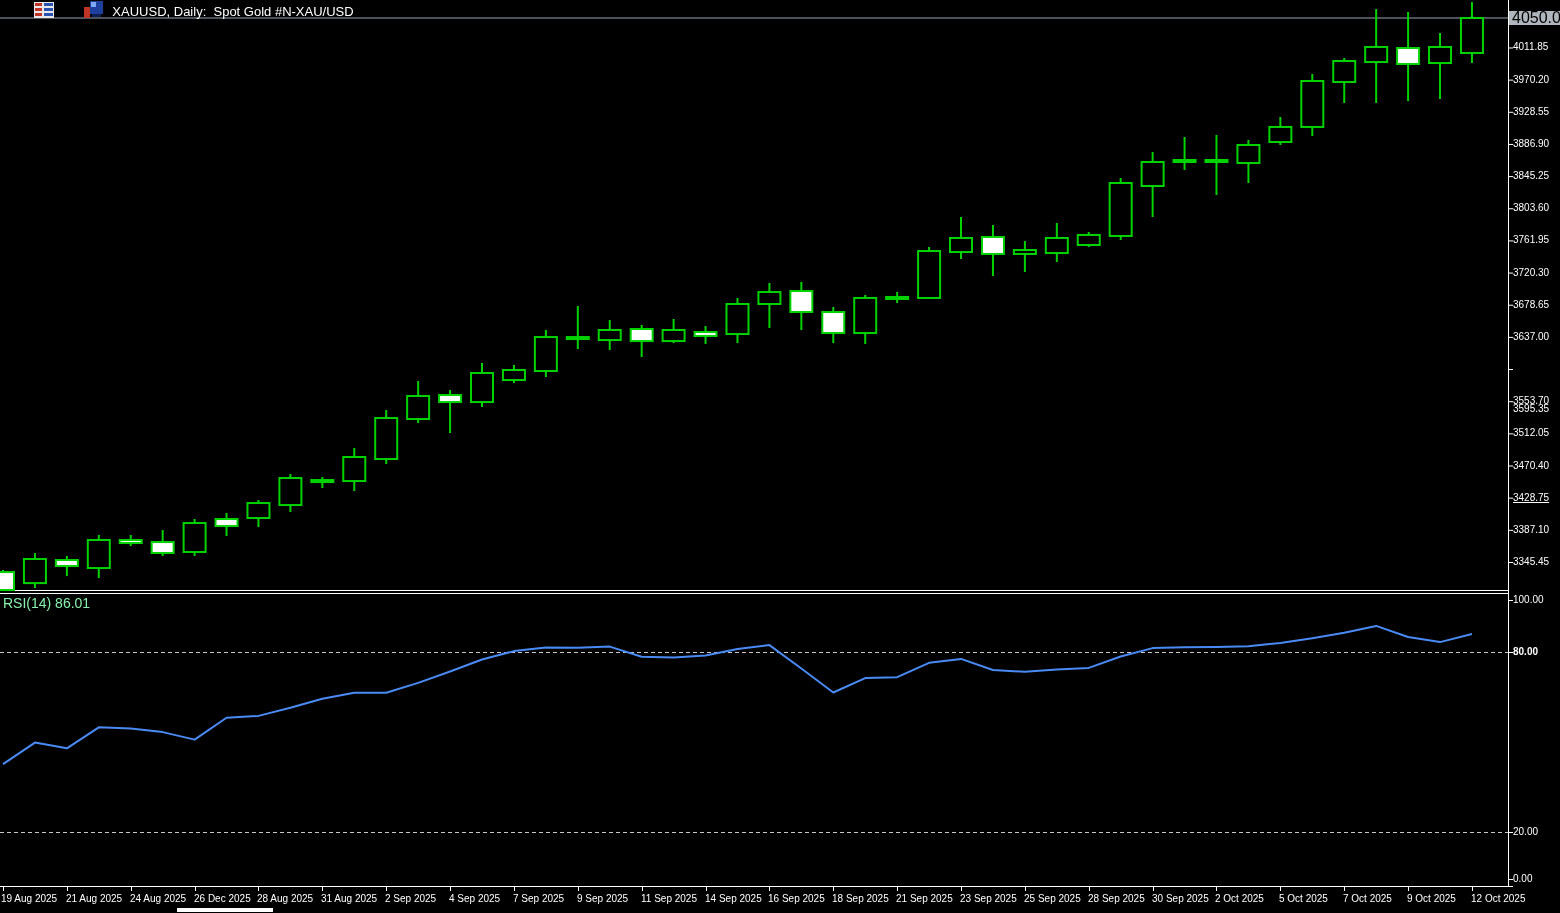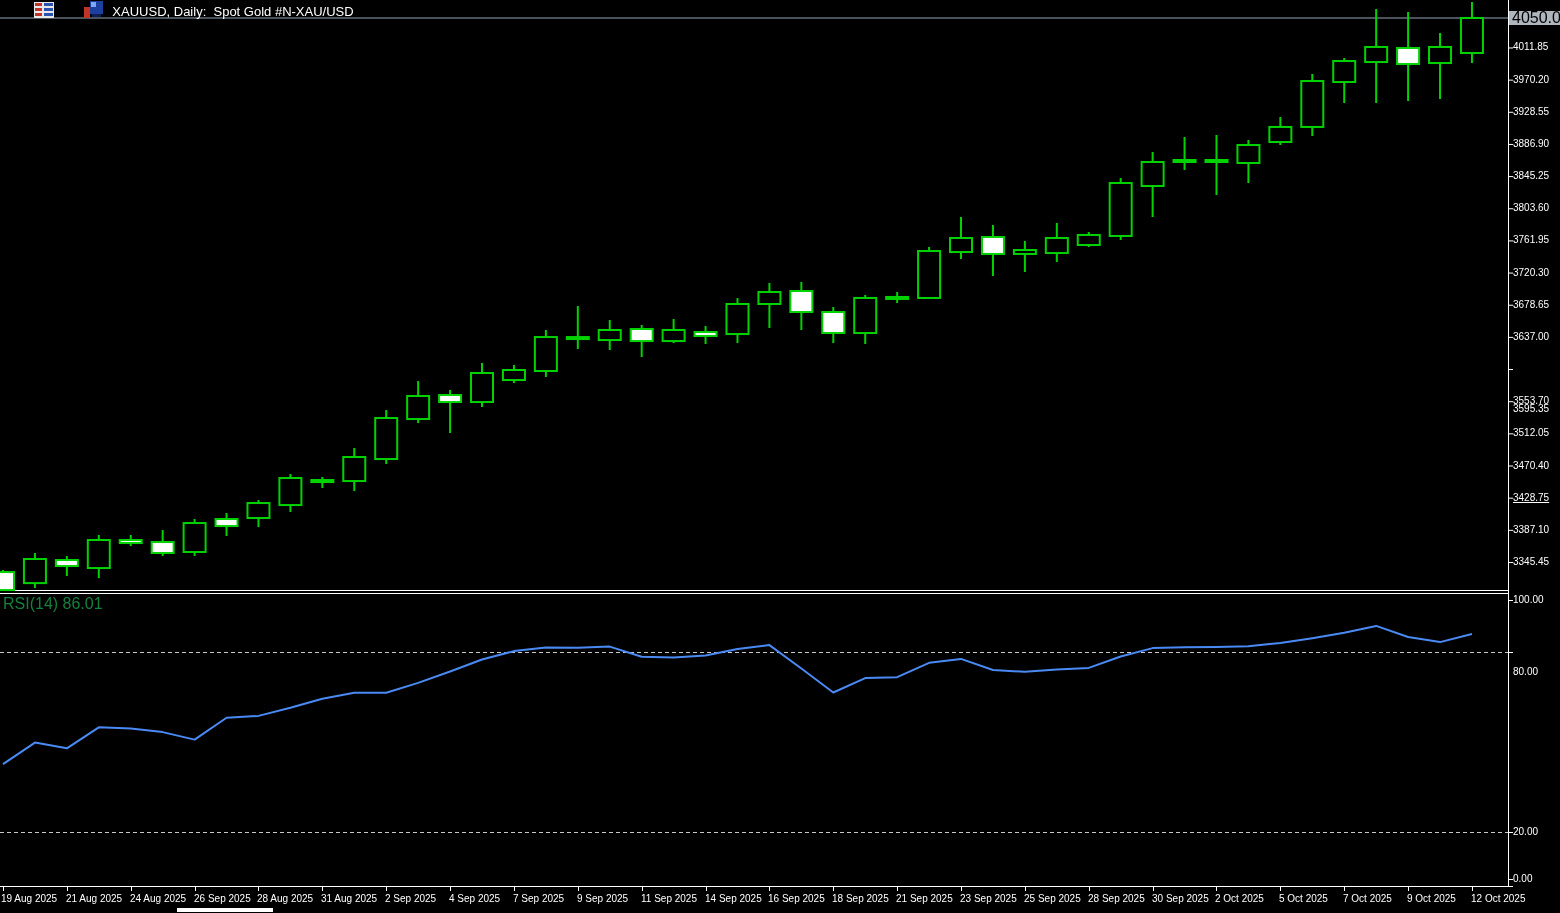--- a/index.html
+++ b/index.html
@@ -7,21 +7,21 @@
           font-family:"Liberation Sans",sans-serif;}
   .titlebar{position:absolute;left:0;top:0;height:22px;display:flex;align-items:center;
             gap:9px;padding-left:12px;color:#fff;font-size:13px;white-space:pre;z-index:5;}
   .icon{display:inline-block;}
   .chart-panel{position:absolute;left:0;top:0;width:1508px;height:590px;}
   .rsi-panel{position:absolute;left:0;top:594px;width:1508px;height:292px;}
   .sep{position:absolute;background:#ffffff;}
   #plot{position:absolute;left:0;top:0;pointer-events:none;z-index:3;}
   .plabel,.rlabel{position:absolute;left:1513px;color:#fff;font-size:10px;line-height:12px;height:12px;}
   .dlabel{position:absolute;top:892px;color:#fff;font-size:10px;line-height:13px;white-space:nowrap;}
-  .rsi-title{position:absolute;left:3px;top:595px;color:#15803d;font-size:16px;z-index:4;}
+  .rsi-title{position:absolute;left:3px;top:595px;color:#86efac;font-size:14px;z-index:4;}
   .bid-label{position:absolute;left:1509px;top:11px;width:48px;height:14px;background:#b0b6bd;
              color:#000;font-size:16px;line-height:14px;padding-left:3px;z-index:6;}
   .scroll-thumb{position:absolute;left:177px;top:908px;width:96px;height:4px;background:#fff;}
 </style>
 </head>
 <body>
 
 <div class="screen">
 
   <div class="chart-panel"></div>
@@ -219,29 +219,29 @@
       <div class="plabel" style="top: 363.042px; margin-top: 40px;">3595.35</div>
       <div class="plabel" style="top: 395.2px;">3553.70</div>
       <div class="plabel" style="top: 427.357px;">3512.05</div>
       <div class="plabel" style="top: 459.514px;">3470.40</div>
       <div class="plabel" style="top: 491.671px; text-decoration: underline;">3428.75</div>
       <div class="plabel" style="top: 523.828px;">3387.10</div>
       <div class="plabel" style="top: 555.985px;">3345.45</div>
     </div>
   <div id="rsi-axis">
       <div class="rlabel" style="top: 594px;">100.00</div>
-      <div class="rlabel" style="top: 666px;">80.00</div>
+      <div class="rlabel" style="top: 646px; font-weight: bold;">80.00</div>
       <div class="rlabel" style="top: 826px;">20.00</div>
       <div class="rlabel" style="top: 873px;">0.00</div>
     </div>
   <div id="date-axis">
       <div class="dlabel" style="left: 1px;">19 Aug 2025</div>
       <div class="dlabel" style="left: 66px;">21 Aug 2025</div>
       <div class="dlabel" style="left: 130px;">24 Aug 2025</div>
-      <div class="dlabel" style="left: 194px;">26 Sep 2025</div>
+      <div class="dlabel" style="left: 194px;">26 Dec 2025</div>
       <div class="dlabel" style="left: 257px;">28 Aug 2025</div>
       <div class="dlabel" style="left: 321px;">31 Aug 2025</div>
       <div class="dlabel" style="left: 385px;">2 Sep 2025</div>
       <div class="dlabel" style="left: 449px;">4 Sep 2025</div>
       <div class="dlabel" style="left: 513px;">7 Sep 2025</div>
       <div class="dlabel" style="left: 577px;">9 Sep 2025</div>
       <div class="dlabel" style="left: 641px;">11 Sep 2025</div>
       <div class="dlabel" style="left: 705px;">14 Sep 2025</div>
       <div class="dlabel" style="left: 768px;">16 Sep 2025</div>
       <div class="dlabel" style="left: 832px;">18 Sep 2025</div>

